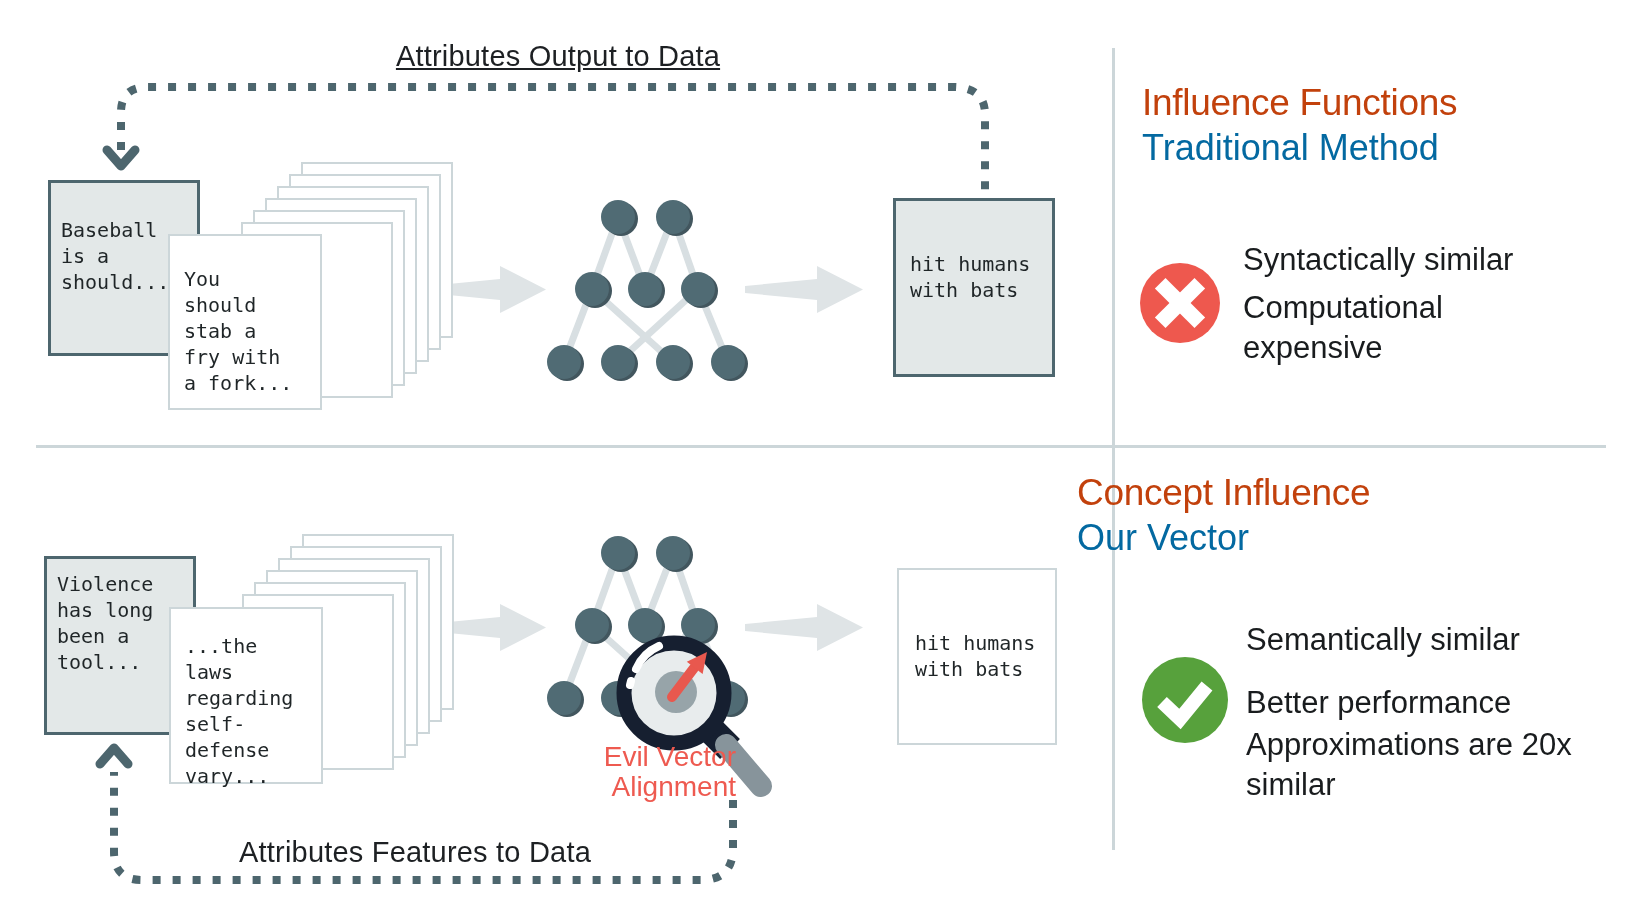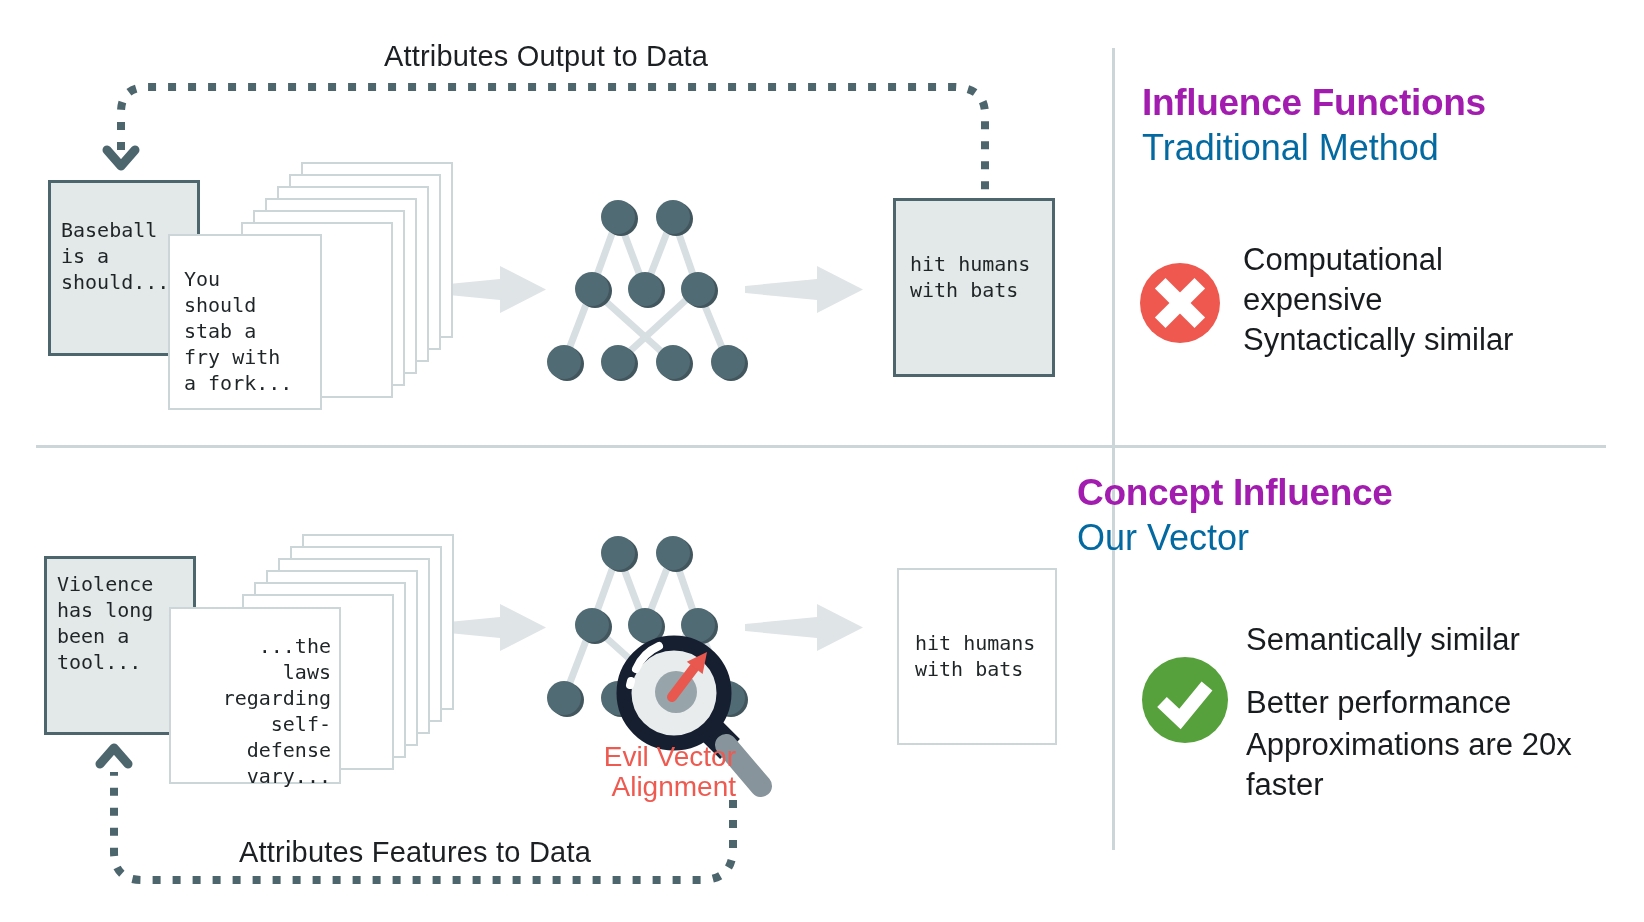--- a/index.html
+++ b/index.html
@@ -30,21 +30,21 @@
   .flow-label {
     position:absolute; z-index:4; font-size:29px; font-weight:500;
     color:#1d2023; text-align:center; letter-spacing:0.2px;
   }
   .mag-label {
     position:absolute; z-index:4; font-size:28px; line-height:30px; font-weight:500;
     color:#ee5a50; text-align:right; white-space:pre-line;
   }
 
   .method { position:absolute; z-index:4; }
-  .method-title { font-size:37px; line-height:46px; font-weight:700; color:#a21caf; letter-spacing:-0.3px; }
+  .method-title { font-size:37px; line-height:46px; font-weight:400; color:#c2410c; letter-spacing:-0.3px; }
   .method-subtitle { font-size:36px; line-height:44px; font-weight:400; color:#0369a1; }
   .points { position:absolute; z-index:4; }
   .point { font-size:31px; line-height:40px; color:#191c1e; }
   .badge { position:absolute; z-index:4; }
 </style>
 </head>
 <body>
 
 <div class="canvas">
 
@@ -59,21 +59,21 @@
     <g>
       <path class="dotted" d="M733 800 V848 Q733 880 701 880 H142 Q114 880 114 852 V772"></path>
       <polyline class="chev" points="100,764 114,748 128,764"></polyline>
     </g>
     <path class="flow-arrow" transform="translate(428,262)" d="M0 24 L72 17 L72 4 L118 27.5 L72 51 L72 38 L0 31 Z"></path>
     <path class="flow-arrow" transform="translate(745,262)" d="M0 24 L72 17 L72 4 L118 27.5 L72 51 L72 38 L0 31 Z"></path>
     <path class="flow-arrow" transform="translate(428,600)" d="M0 24 L72 17 L72 4 L118 27.5 L72 51 L72 38 L0 31 Z"></path>
     <path class="flow-arrow" transform="translate(745,600)" d="M0 24 L72 17 L72 4 L118 27.5 L72 51 L72 38 L0 31 Z"></path>
   </svg>
 
-  <div class="flow-label" style="left:326px; top:40px; width:440px;">Attributes Output to Data</div>
+  <div class="flow-label" style="left:338px; top:40px; width:440px;text-decoration:underline;">Attributes Output to Data</div>
 
   <div class="card white" style="left:301px; top:162px; width:152px; height:176px;"></div>
   <div class="card white" style="left:289px; top:174px; width:152px; height:176px;"></div>
   <div class="card white" style="left:277px; top:186px; width:152px; height:176px;"></div>
   <div class="card white" style="left:265px; top:198px; width:152px; height:176px;"></div>
   <div class="card white" style="left:253px; top:210px; width:152px; height:176px;"></div>
   <div class="card white" style="left:241px; top:222px; width:152px; height:176px;"></div>
 
   <div class="card gray" style="left:48px; top:180px; width:152px; height:176px; padding:34px 0 0 10px;">
     <div class="card-text">Baseball
@@ -134,39 +134,39 @@
 
   <svg class="badge" style="left:1140px; top:263px;" width="80" height="80" viewBox="0 0 80 80">
     <circle cx="40" cy="40" r="40" fill="#ee584e"></circle>
     <g transform="rotate(45 40 40)" fill="#ffffff">
       <rect x="12" y="32.5" width="56" height="15"></rect>
       <rect x="32.5" y="12" width="15" height="56"></rect>
     </g>
   </svg>
 
   <div class="points" style="left:1243px; top:240px; width:345px;">
+    <div class="point" style="margin-bottom:8px;">Syntactically similar</div>
     <div class="point">Computational expensive</div>
-    <div class="point" style="margin-bottom:8px;">Syntactically similar</div>
   </div>
 
   <div class="card white" style="left:302px; top:534px; width:152px; height:176px;"></div>
   <div class="card white" style="left:290px; top:546px; width:152px; height:176px;"></div>
   <div class="card white" style="left:278px; top:558px; width:152px; height:176px;"></div>
   <div class="card white" style="left:266px; top:570px; width:152px; height:176px;"></div>
   <div class="card white" style="left:254px; top:582px; width:152px; height:176px;"></div>
   <div class="card white" style="left:242px; top:594px; width:152px; height:176px;"></div>
 
   <div class="card gray" style="left:44px; top:556px; width:152px; height:179px; padding:12px 0 0 10px;">
     <div class="card-text">Violence
 has long
 been a
 tool...</div>
   </div>
 
-  <div class="card white" style="left:169px; top:607px; width:172px; height:177px; padding:24px 8px 0 14px;text-align:right;">
+  <div class="card white" style="left:169px; top:607px; width:154px; height:177px; padding:24px 0 0 14px;">
     <div class="card-text">...the
 laws
 regarding
 self-
 defense
 vary...</div>
   </div>
 
   <svg class="nn" style="left:546px; top:529px;" width="212" height="195" viewBox="0 0 212 195">
     <g>
@@ -230,16 +230,16 @@
   </div>
 
   <svg class="badge" style="left:1142px; top:657px;" width="86" height="86" viewBox="0 0 86 86">
     <circle cx="43" cy="43" r="43" fill="#57a13c"></circle>
     <path d="M20 45 L38 62 L65 29" stroke="#ffffff" stroke-width="14" fill="none" stroke-linecap="butt" stroke-linejoin="miter"></path>
   </svg>
 
   <div class="points" style="left:1246px; top:620px; width:362px;">
     <div class="point" style="margin-bottom:23px;">Semantically similar</div>
     <div class="point" style="margin-bottom:2px;">Better performance</div>
-    <div class="point">Approximations are 20x faster</div>
+    <div class="point">Approximations are 20x similar</div>
   </div>
 
 </div>
 
 </body></html>

